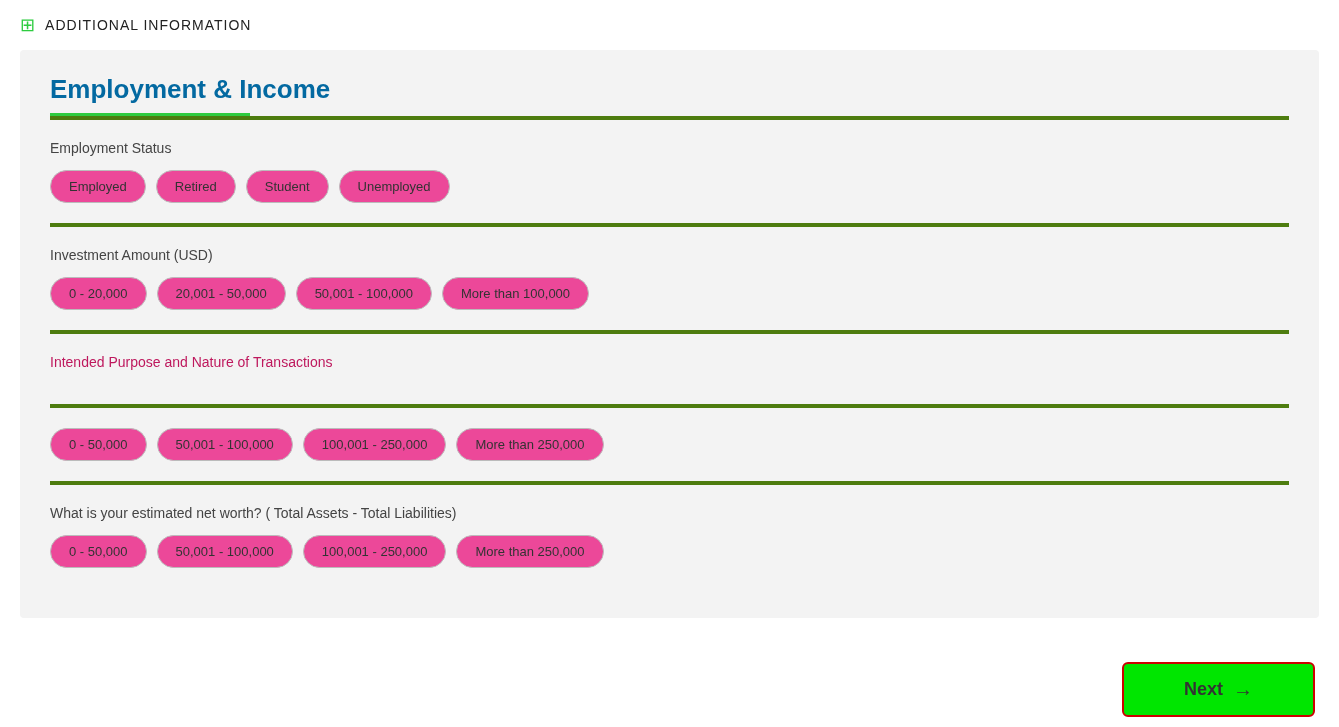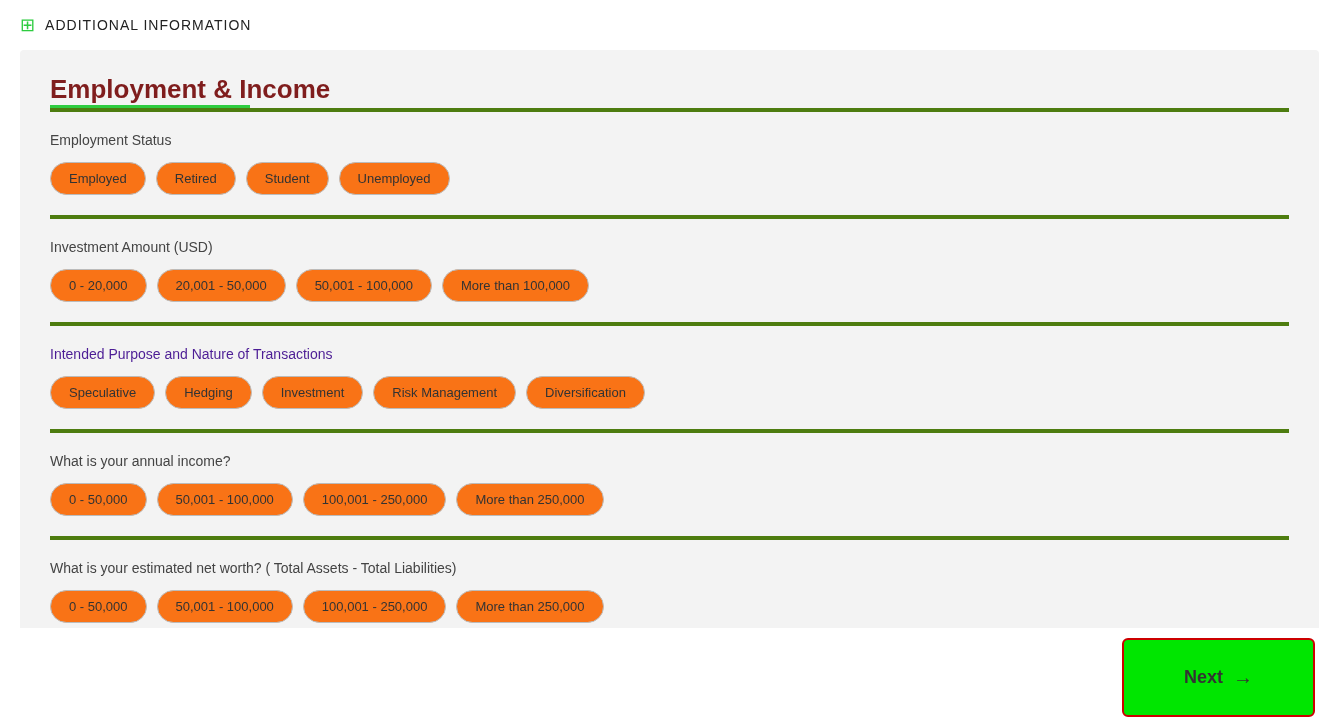--- a/index.html
+++ b/index.html
@@ -38,22 +38,22 @@
     .main-card {
       margin: 0 20px;
       background: #f3f3f3;
       border-radius: 4px;
       padding: 24px 30px 30px 30px;
     }
 
     .card-title {
       font-size: 26px;
       font-weight: 600;
-      color: #7f1d1d;
-      margin-bottom: 0;
+      color: #0369a1;
+      margin-bottom: 8px;
     }
 
     .title-underline {
       width: 200px;
       height: 3px;
       background: #2ecc40;
       margin-bottom: 0;
     }
 
     .section {
@@ -61,35 +61,35 @@
       padding: 20px 0;
     }
 
     .section-label {
       font-size: 14px;
       color: #444;
       margin-bottom: 14px;
     }
 
     .section-label.highlight {
-      color: #4c1d95;
+      color: #be185d;
       font-weight: 500;
     }
 
     .pill-group {
       display: flex;
       flex-wrap: wrap;
       gap: 10px;
     }
 
     .pill {
       border: 1.5px solid #bbb;
       border-radius: 50px;
       padding: 8px 18px;
-      background: #f97316;
+      background: #ec4899;
       font-size: 13px;
       color: #333;
       cursor: pointer;
       white-space: nowrap;
       user-select: none;
     }
 
     .bottom-bar {
       position: fixed;
       bottom: 0;
@@ -98,21 +98,21 @@
       display: flex;
       justify-content: flex-end;
       padding: 10px 24px;
       background: #fff;
     }
 
     .next-button {
       background: #00e600;
       border: 2.5px solid #cc0000;
       border-radius: 6px;
-      padding: 26px 60px;
+      padding: 14px 60px;
       font-size: 18px;
       font-weight: 600;
       color: #333;
       cursor: pointer;
       display: flex;
       align-items: center;
       gap: 10px;
       min-width: 160px;
       justify-content: space-between;
     }
@@ -147,30 +147,22 @@
         <div class="section-label">Investment Amount (USD)</div>
         <div class="pill-group">
           <div class="pill">0 - 20,000</div>
           <div class="pill">20,001 - 50,000</div>
           <div class="pill">50,001 - 100,000</div>
           <div class="pill">More than 100,000</div>
         </div>
       </div>
       <div class="section">
         <div class="section-label highlight">Intended Purpose and Nature of Transactions</div>
-        <div class="pill-group">
-          <div class="pill">Speculative</div>
-          <div class="pill">Hedging</div>
-          <div class="pill">Investment</div>
-          <div class="pill">Risk Management</div>
-          <div class="pill">Diversification</div>
-        </div>
       </div>
       <div class="section">
-        <div class="section-label">What is your annual income?</div>
         <div class="pill-group">
           <div class="pill">0 - 50,000</div>
           <div class="pill">50,001 - 100,000</div>
           <div class="pill">100,001 - 250,000</div>
           <div class="pill">More than 250,000</div>
         </div>
       </div>
       <div class="section">
         <div class="section-label">What is your estimated net worth? ( Total Assets - Total Liabilities)</div>
         <div class="pill-group">

